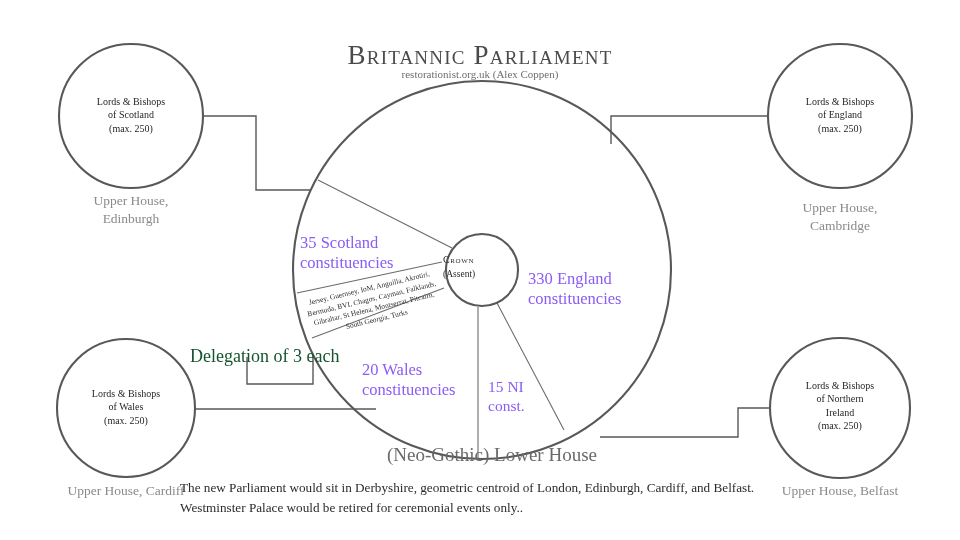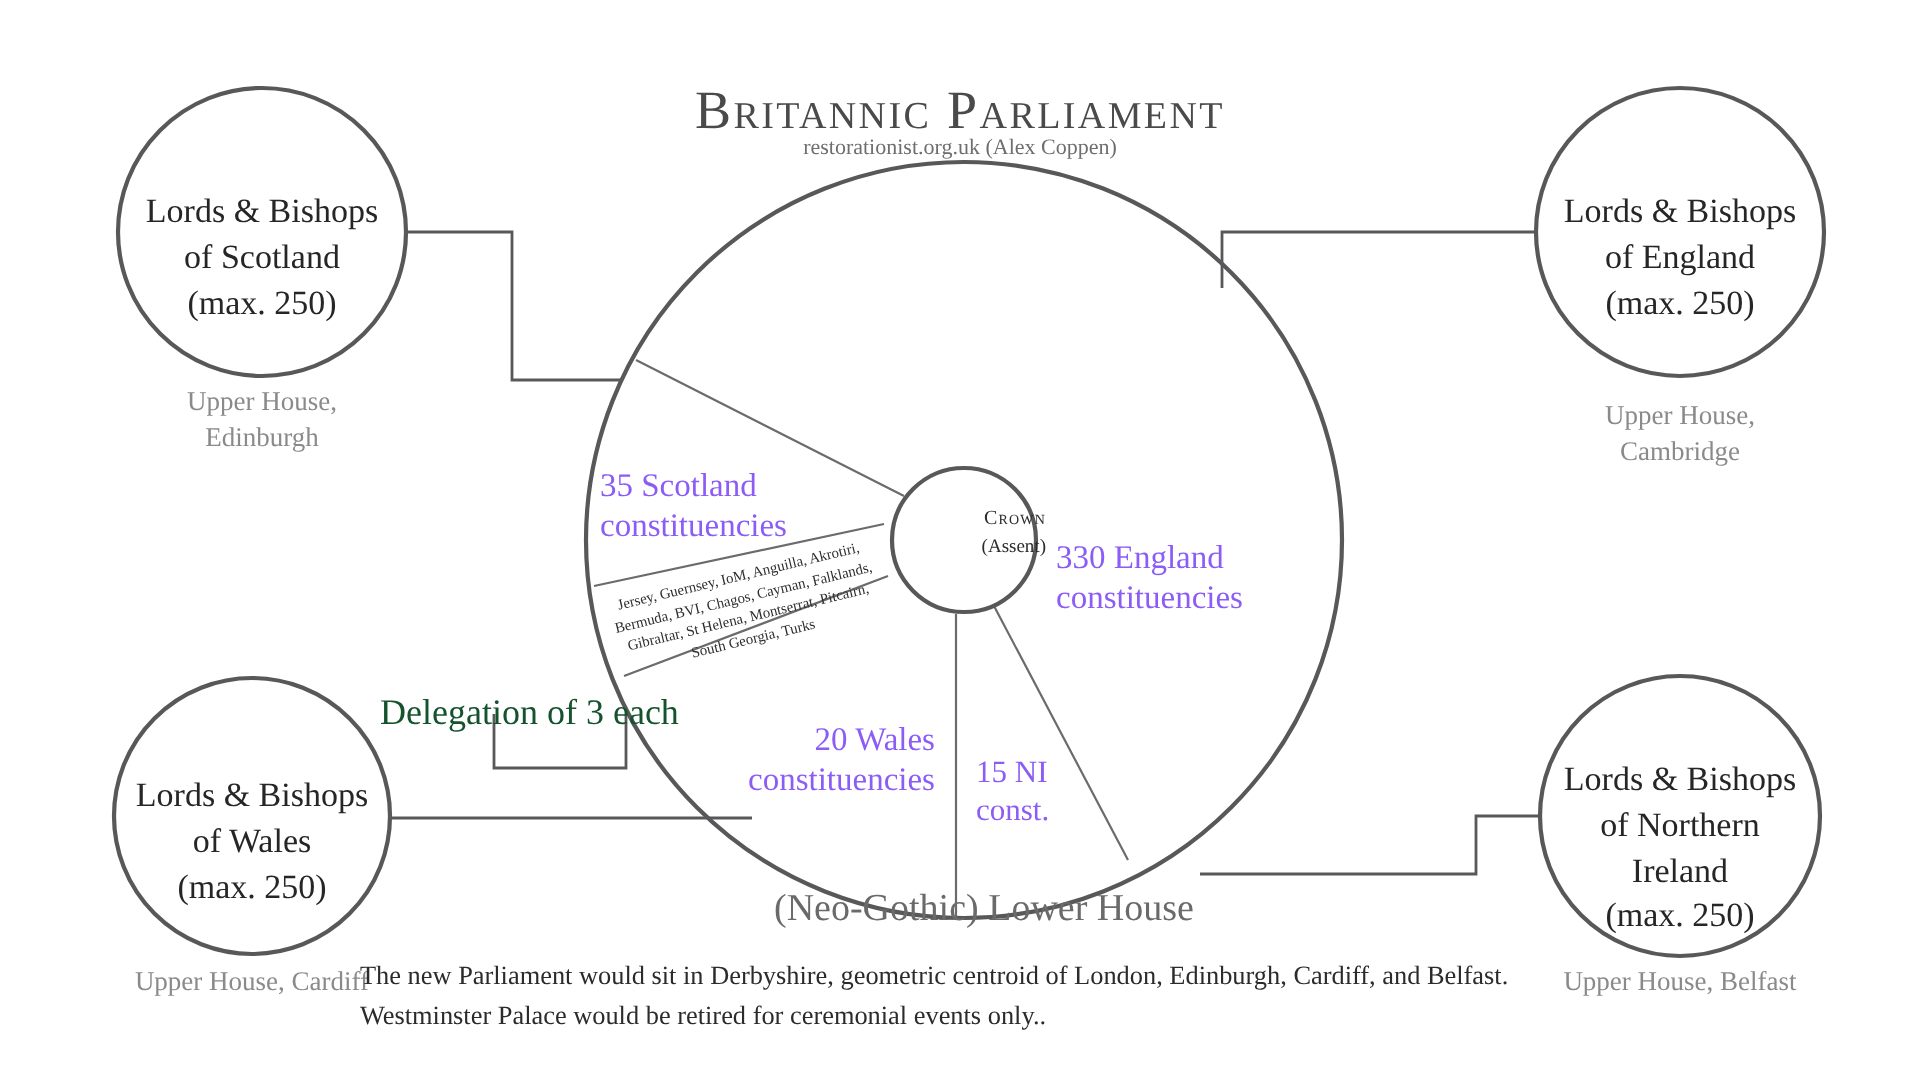--- a/index.html
+++ b/index.html
@@ -51,21 +51,21 @@
     width: 960px;
     text-align: center;
     font-size: 11px;
     color: #6e6e6e;
   }
 
   
   .house-text {
     position: absolute;
     text-align: center;
-    font-size: 17px;
+    font-size: 10px;
     color: #262626;
     line-height: 1.34;
     font-family: "Liberation Serif", serif;
   }
   .house-cap {
     position: absolute;
     text-align: center;
     font-size: 13.5px;
     color: #8a8a8a;
     line-height: 1.3;
@@ -73,29 +73,29 @@
 
   
   .sector {
     position: absolute;
     font-size: 16.5px;
     color: #8b5cf6;
     line-height: 1.22;
   }
   #sec-scotland { left: 300px; top: 233px; text-align: left; }
   #sec-england  { left: 528px; top: 269px; text-align: left; }
-  #sec-wales    { left: 374px; top: 360px; text-align: right; }
+  #sec-wales    { left: 362px; top: 360px; text-align: left; }
   #sec-ni       { left: 488px; top: 378px; text-align: left; font-size: 15.5px; }
 
   
   #crown-label {
     position: absolute;
     left: 443px; top: 253px;
     width: 80px;
-    text-align: right;
+    text-align: left;
     font-size: 9.5px;
     color: #2b2b2b;
     line-height: 1.45;
   }
   #crown-label .sc {
     font-variant: small-caps;
     letter-spacing: 0.6px;
     font-size: 10px;
   }
 

